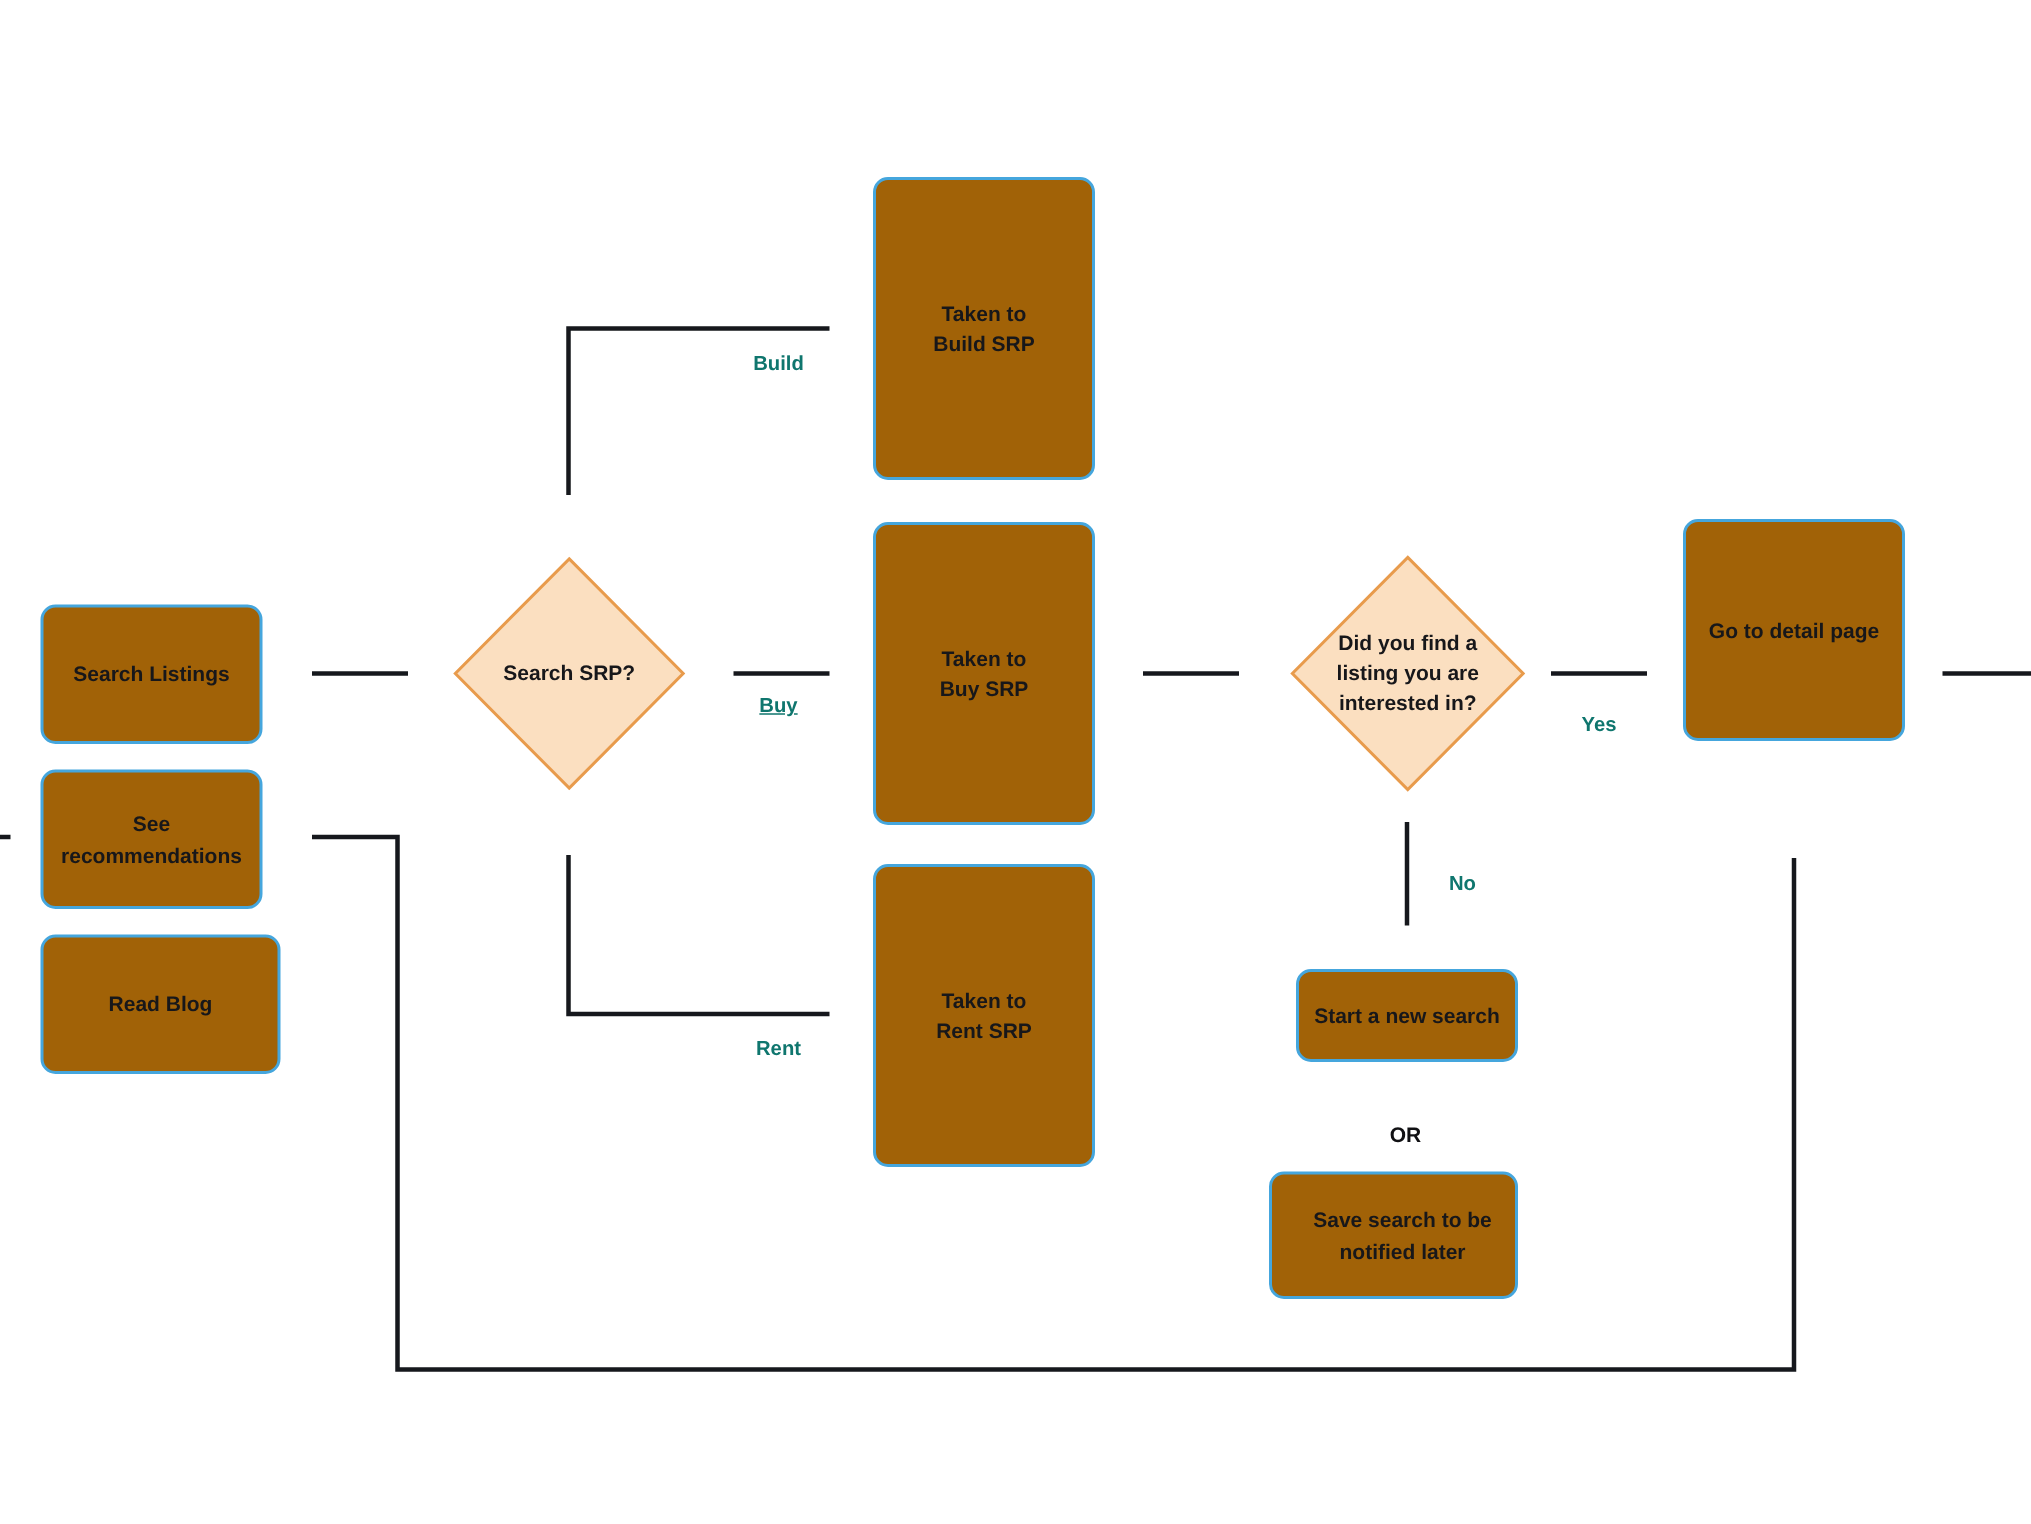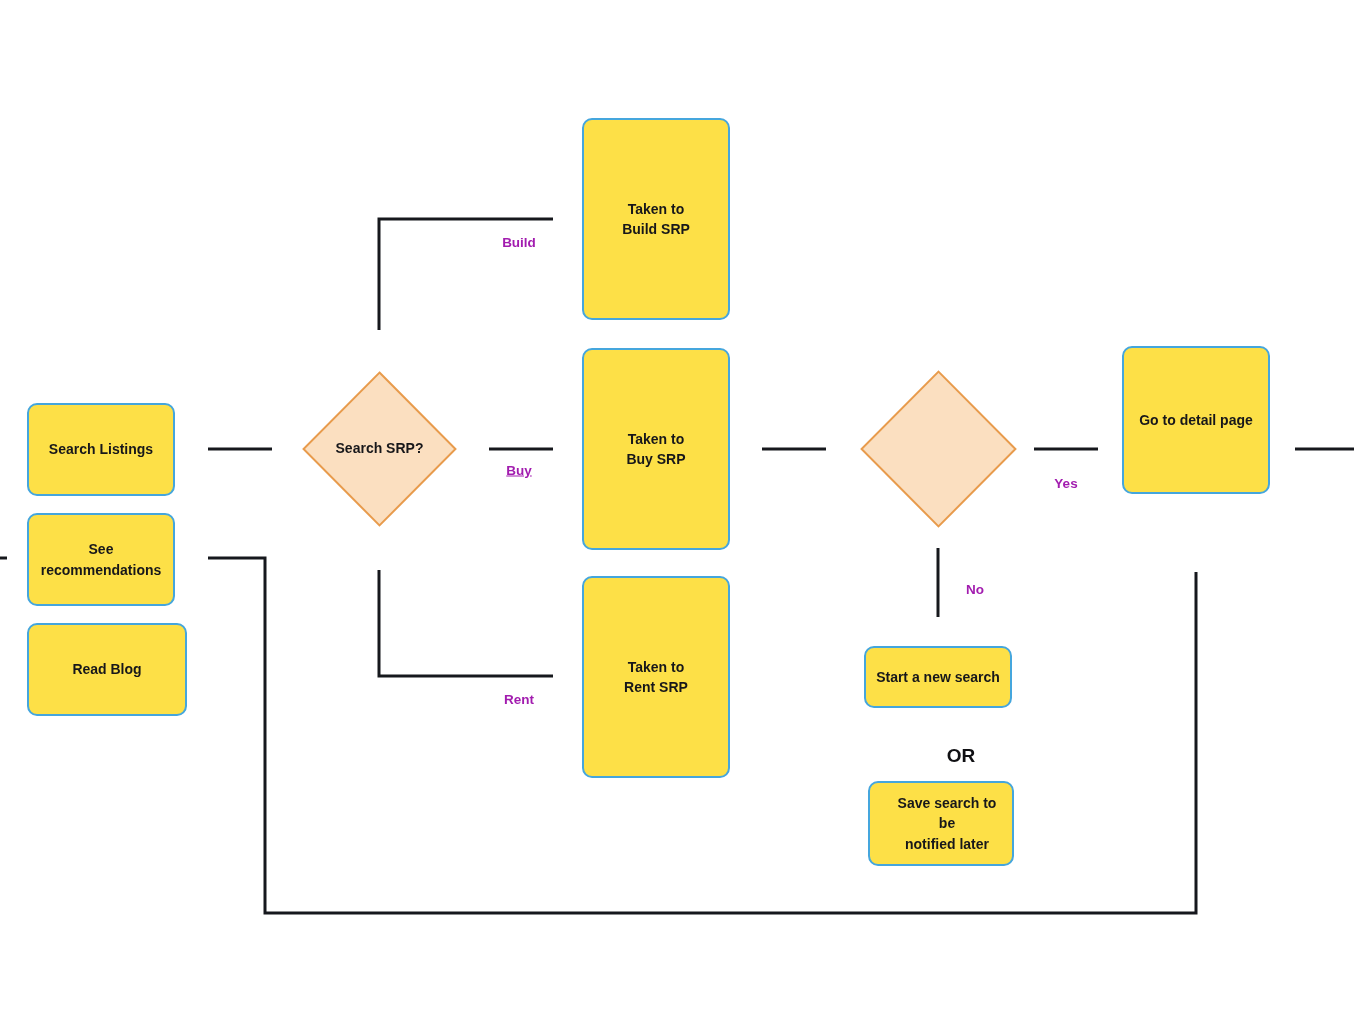--- a/index.html
+++ b/index.html
@@ -29,21 +29,21 @@
   }
   .node {
     position: absolute;
     box-sizing: border-box;
     display: flex;
     align-items: center;
     justify-content: center;
     text-align: center;
   }
   .node-process {
-    background: #fde047;
+    background: #a16207;
     border: 2px solid #45a6dd;
     border-radius: 10px;
   }
   .node-process .node-label {
     font-size: 14px;
     font-weight: 700;
     color: #17171a;
     line-height: 1.45;
     padding: 0 8px;
     white-space: pre-line;
@@ -66,30 +66,29 @@
     font-weight: 700;
     color: #17171a;
     line-height: 1.42;
     white-space: pre-line;
     max-width: 72%;
   }
   .edge-label {
     position: absolute;
     font-size: 13.5px;
     font-weight: 700;
-    color: #a21caf;
+    color: #0f766e;
     white-space: nowrap;
   }
   .standalone-label {
     position: absolute;
-    font-size: 19px;
+    font-size: 14px;
     font-weight: 700;
     color: #101013;
     white-space: nowrap;
-    margin-left: 24px;
   }
 </style>
 </head>
 <body>
 
 <div id="canvas">
 
   <svg id="edges" viewBox="0 0 1354 1016" xmlns="http://www.w3.org/2000/svg">
       <path d="M 0 558 L 7 558" fill="none" stroke="#16181d" stroke-width="3" stroke-linecap="butt" stroke-linejoin="miter"></path>
       <path d="M 208 449 L 272 449" fill="none" stroke="#16181d" stroke-width="3" stroke-linecap="butt" stroke-linejoin="miter"></path>
@@ -129,28 +128,31 @@
 Buy SRP</span>
       </div>
       <div class="node node-process" style="left: 582px; top: 576px; width: 148px; height: 202px;">
         <span class="node-label">Taken to
 Rent SRP</span>
       </div>
       <div class="node node-decision" style="left: 860px; top: 370px; width: 157px; height: 158px;">
         <svg class="diamond-shape" viewBox="0 0 100 100" preserveAspectRatio="none">
           <polygon points="50,1 99,50 50,99 1,50" fill="#fbdfc0" stroke="#e89b4c" stroke-width="2" vector-effect="non-scaling-stroke"></polygon>
         </svg>
+        <span class="node-label">Did you find a
+listing you are
+interested in?</span>
       </div>
       <div class="node node-process" style="left: 1122px; top: 346px; width: 148px; height: 148px;">
         <span class="node-label">Go to detail page</span>
       </div>
       <div class="node node-process" style="left: 864px; top: 646px; width: 148px; height: 62px;">
         <span class="node-label">Start a new search</span>
       </div>
-      <div class="node node-process" style="left: 868px; top: 781px; width: 146px; height: 85px; padding-left: 12px;">
+      <div class="node node-process" style="left: 846px; top: 781px; width: 166px; height: 85px; padding-left: 12px;">
         <span class="node-label">Save search to be
 notified later</span>
       </div>
     </div>
 
   <div id="label-layer">
       <span class="edge-label" style="left: 519px; top: 242px; transform: translate(-50%, -50%);">Build</span>
       <span class="edge-label" style="left: 519px; top: 470px; transform: translate(-50%, -50%); text-decoration: underline;">Buy</span>
       <span class="edge-label" style="left: 519px; top: 699px; transform: translate(-50%, -50%);">Rent</span>
       <span class="edge-label" style="left: 1066px; top: 483px; transform: translate(-50%, -50%);">Yes</span>

